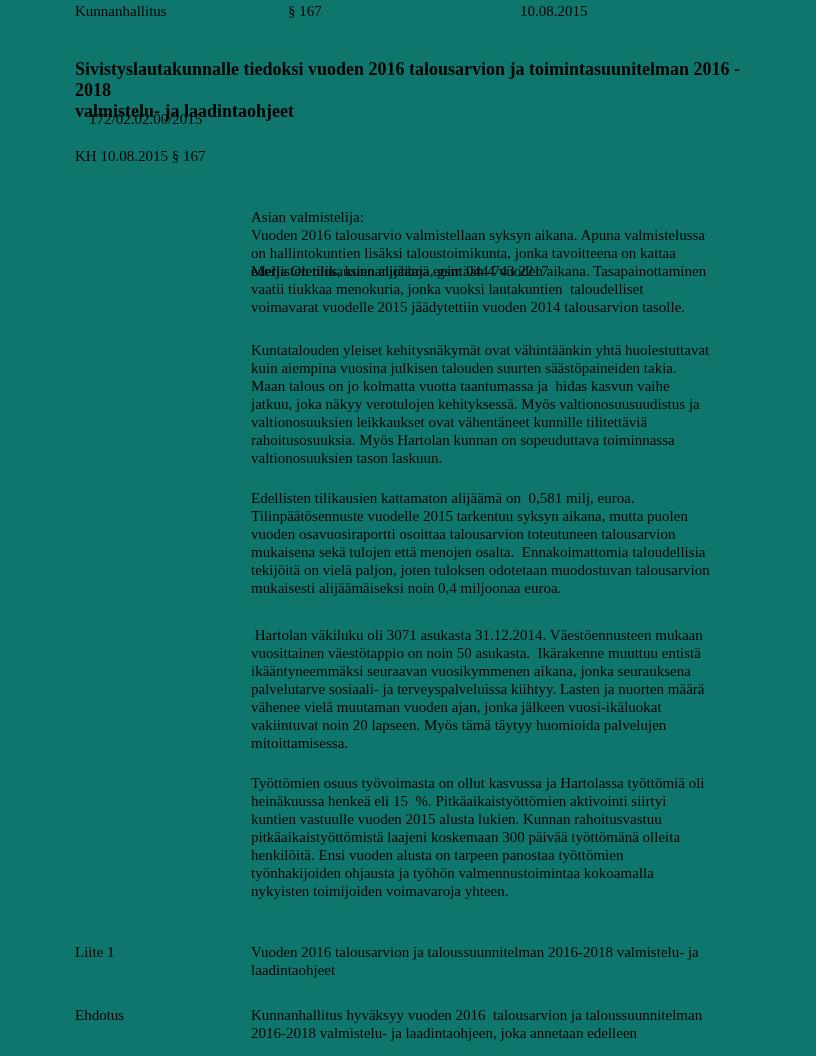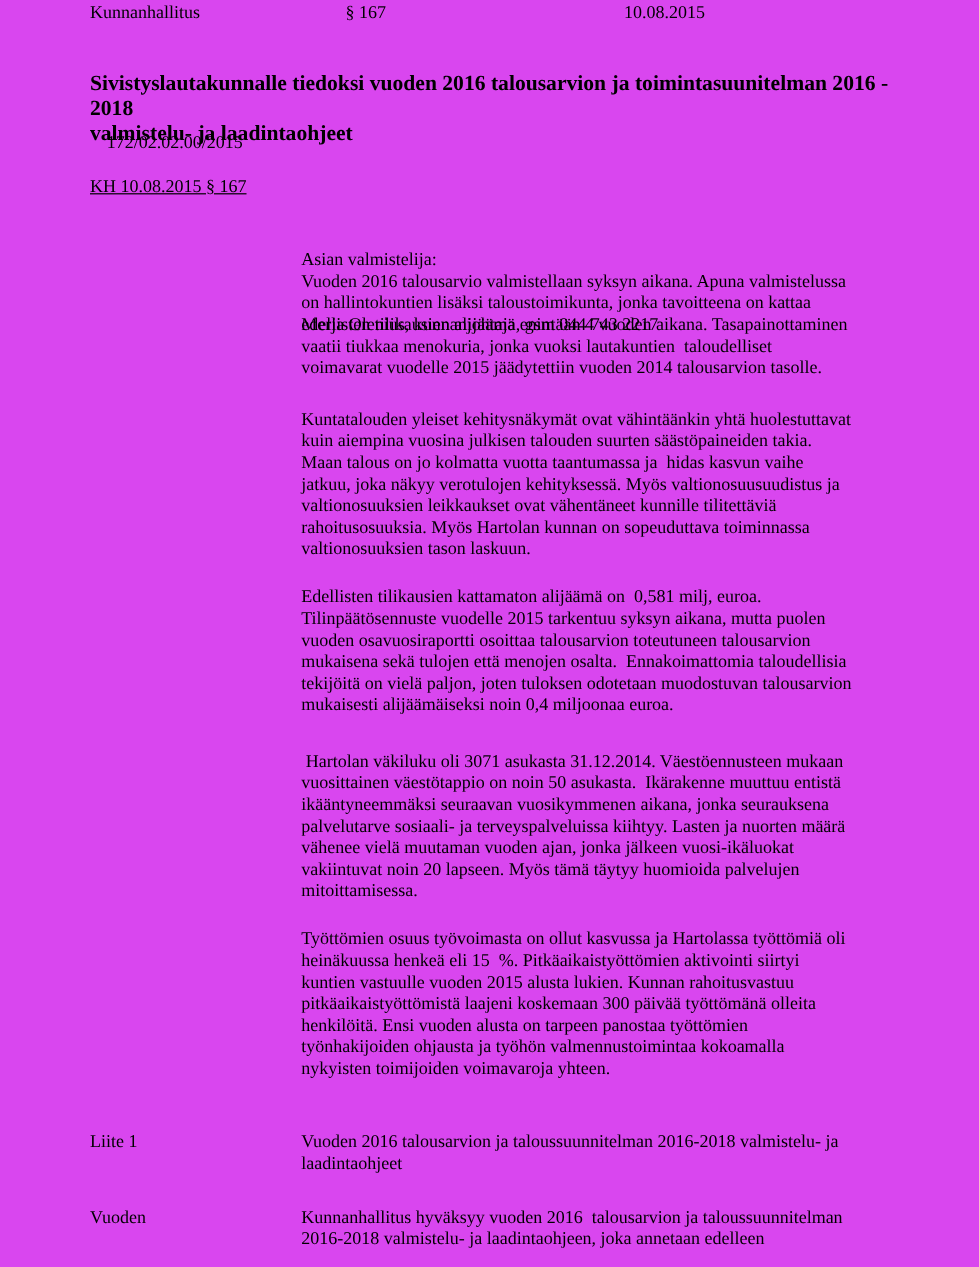--- a/index.html
+++ b/index.html
@@ -16,21 +16,21 @@
     line-height: 18px;
     color: #000000;
     position: relative;
     overflow: hidden;
   }
 
   .page {
     position: relative;
     width: 816px;
     height: 1056px;
-    background: #d946ef;
+    background: #0f766e;
   }
 
   
   .header-table {
     position: absolute;
     left: 75px;
     top: 2px;
     right: 20px;
   }
   .header-row {
@@ -54,21 +54,20 @@
   .case-number {
     position: absolute;
     left: 89px;
     top: 110px;
   }
 
   .decision-ref {
     position: absolute;
     left: 75px;
     top: 147px;
-    text-decoration: underline;
   }
 
   
   .content { position: absolute; left: 251px; width: 580px; white-space: pre-wrap; }
 
   .preparer-block { top: 172px; }
   .para-1 { top: 226px; }
   .para-2 { top: 341px; }
   .para-3 { top: 489px; }
   .para-4 { top: 626px; }
@@ -136,17 +135,17 @@
 kuntien vastuulle vuoden 2015 alusta lukien. Kunnan rahoitusvastuu
 pitkäaikaistyöttömistä laajeni koskemaan 300 päivää työttömänä olleita
 henkilöitä. Ensi vuoden alusta on tarpeen panostaa työttömien
 työnhakijoiden ohjausta ja työhön valmennustoimintaa kokoamalla
 nykyisten toimijoiden voimavaroja yhteen.</div>
 
   <div class="side-label liite-label">Liite 1</div>
   <div class="content liite-text">Vuoden 2016 talousarvion ja taloussuunnitelman 2016-2018 valmistelu- ja
 laadintaohjeet</div>
 
-  <div class="side-label ehdotus-label">Vuoden</div>
+  <div class="side-label ehdotus-label">Ehdotus</div>
   <div class="content ehdotus-text">Kunnanhallitus hyväksyy vuoden 2016  talousarvion ja taloussuunnitelman
 2016-2018 valmistelu- ja laadintaohjeen, joka annetaan edelleen</div>
 
 </div>
 
 </body></html>

